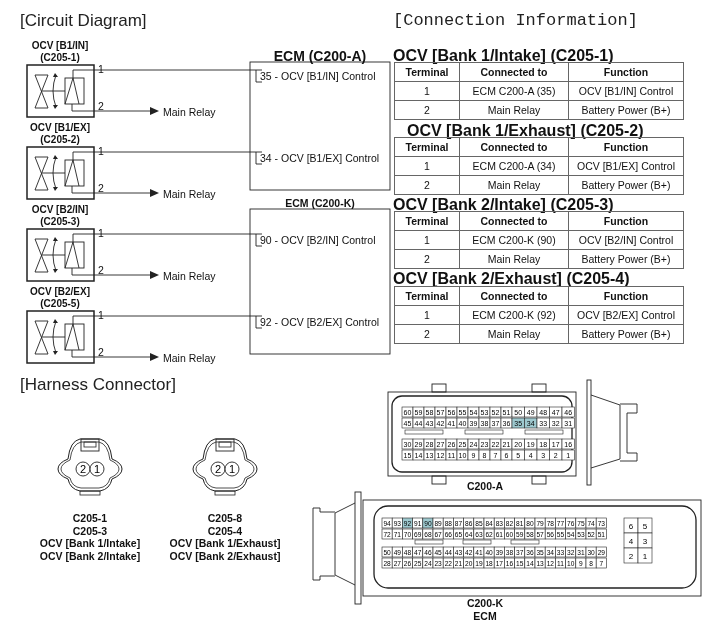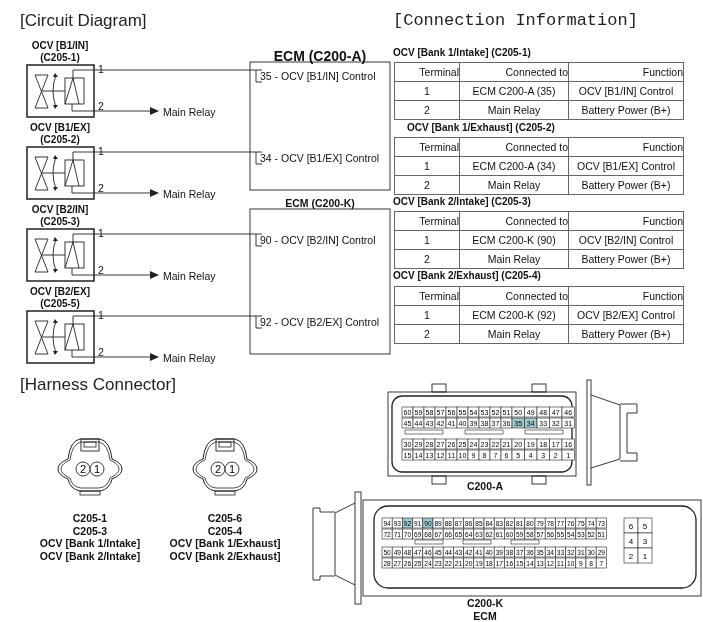--- a/index.html
+++ b/index.html
@@ -4,22 +4,22 @@
 <style>
   html,body{margin:0;padding:0;background:#fff;}
   body{width:703px;height:622px;position:relative;overflow:hidden;font-family:"Liberation Sans",sans-serif;color:#111;}
   .abs{position:absolute;}
   .section-title{font-size:17px;color:#222;}
   .lbl{font-size:10px;font-weight:bold;text-align:center;line-height:12px;}
   .txt{font-size:10.5px;}
   svg{position:absolute;left:0;top:0;}
   table.conn{position:absolute;border-collapse:collapse;font-size:10.5px;}
   table.conn td,table.conn th{border:1px solid #666;height:18px;padding:0;text-align:center;}
-  table.conn th{font-weight:normal;text-align:right;}
-  .ttitle{font-size:10px;font-weight:bold;}
+  table.conn th{font-weight:bold;}
+  .ttitle{font-size:16px;font-weight:bold;}
   .cap{font-size:10.5px;font-weight:bold;text-align:center;line-height:12.5px;}
 </style>
 </head>
 <body>
 
 <div class="abs section-title" style="left:20px;top:11px;">[Circuit Diagram]</div>
 <div class="abs section-title" style="left:393px;top:11px;font-family:Liberation Mono, monospace;">[Connection Information]</div>
 <div class="abs section-title" style="left:20px;top:375px;">[Harness Connector]</div>
 
 <svg id="circuit-svg" width="703" height="622">
@@ -541,21 +541,21 @@
     </tbody>
   </table>
 
 <div class="abs cap" style="left:30px;top:512px;width:120px;">
   <div>C205-1</div>
   <div>C205-3</div>
   <div>OCV [Bank 1/Intake]</div>
   <div>OCV [Bank 2/Intake]</div>
 </div>
 <div class="abs cap" style="left:160px;top:512px;width:130px;">
-  <div>C205-6</div>
+  <div>C205-8</div>
   <div>C205-4</div>
   <div>OCV [Bank 1/Exhaust]</div>
   <div>OCV [Bank 2/Exhaust]</div>
 </div>
 <div class="abs cap" style="left:445px;top:480px;width:80px;">C200-A</div>
 <div class="abs cap" style="left:445px;top:597px;width:80px;">
   <div>C200-K</div>
   <div>ECM</div>
 </div>
 

